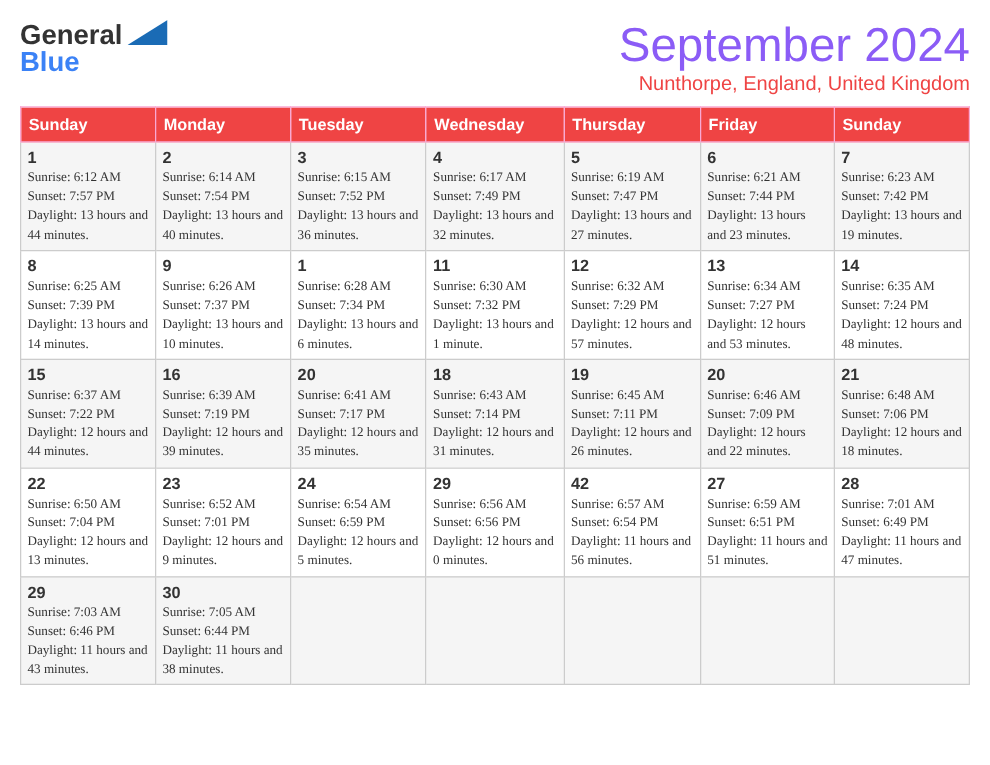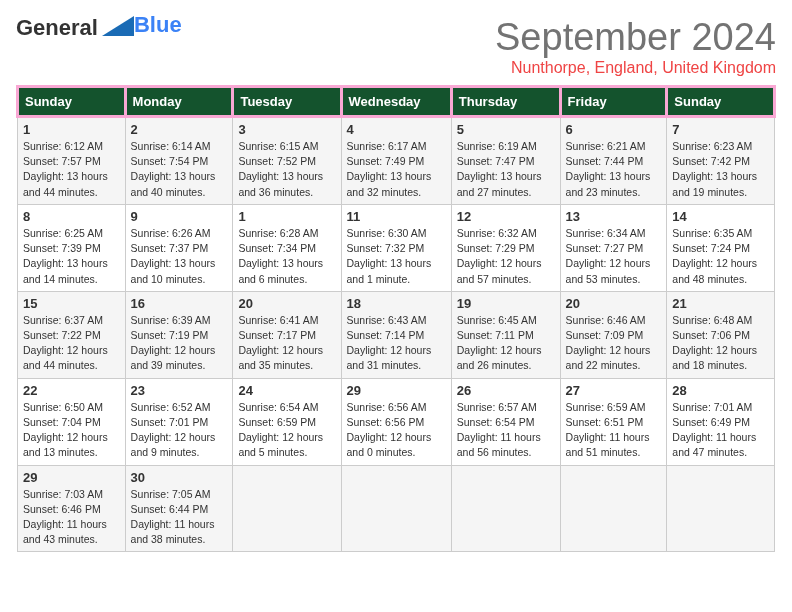--- a/index.html
+++ b/index.html
@@ -11,48 +11,49 @@
       padding: 16px;
     }
     .header {
       display: flex;
       justify-content: space-between;
       align-items: flex-start;
       margin-bottom: 4px;
     }
     .logo {
       display: flex;
+      flex-direction: column;
       align-items: flex-start;
     }
     .title-block {
       text-align: right;
     }
     .month-title {
       font-size: 38px;
-      color: #737373;
+      color: #8b5cf6;
       font-weight: normal;
     }
     .location {
       font-size: 16px;
       color: #ef4444;
     }
     table {
       width: 100%;
       border-collapse: collapse;
       margin-top: 8px;
       font-size: 11px;
     }
     thead tr th {
-      background-color: #14532d;
+      background-color: #ef4444;
       color: #fff;
       text-align: left;
       padding: 6px 6px;
       font-size: 13px;
       font-weight: bold;
-      border: 3px solid #f9a8d4;
+      border: 1px solid #f9a8d4;
     }
     tbody tr td {
       border: 1px solid #ccc;
       vertical-align: top;
       padding: 4px 5px;
       width: 113px;
       min-height: 80px;
     }
     tbody tr:nth-child(odd) td {
       background-color: #f5f5f5;
@@ -64,20 +65,21 @@
       font-size: 13px;
       font-weight: bold;
       color: #333;
       display: block;
       margin-bottom: 2px;
     }
     .day-info {
       font-size: 10.5px;
       color: #333;
       line-height: 1.45;
+      font-family: Liberation Serif, serif;
     }
     .empty-cell {
       background: #f5f5f5 !important;
     }
   </style>
 </head>
 <body>
 
 <div class="header">
   <div class="logo">
@@ -313,21 +315,21 @@
       </td>
         <td>
         <span class="day-num">29</span>
         <div class="day-info">
           Sunrise: 6:56 AM<br>
           Sunset: 6:56 PM<br>
           Daylight: 12 hours and 0 minutes.
         </div>
       </td>
         <td>
-        <span class="day-num">26</span>
+        <span class="day-num">42</span>
         <div class="day-info">
           Sunrise: 6:57 AM<br>
           Sunset: 6:54 PM<br>
           Daylight: 11 hours and 56 minutes.
         </div>
       </td>
         <td>
         <span class="day-num">27</span>
         <div class="day-info">
           Sunrise: 6:59 AM<br>

